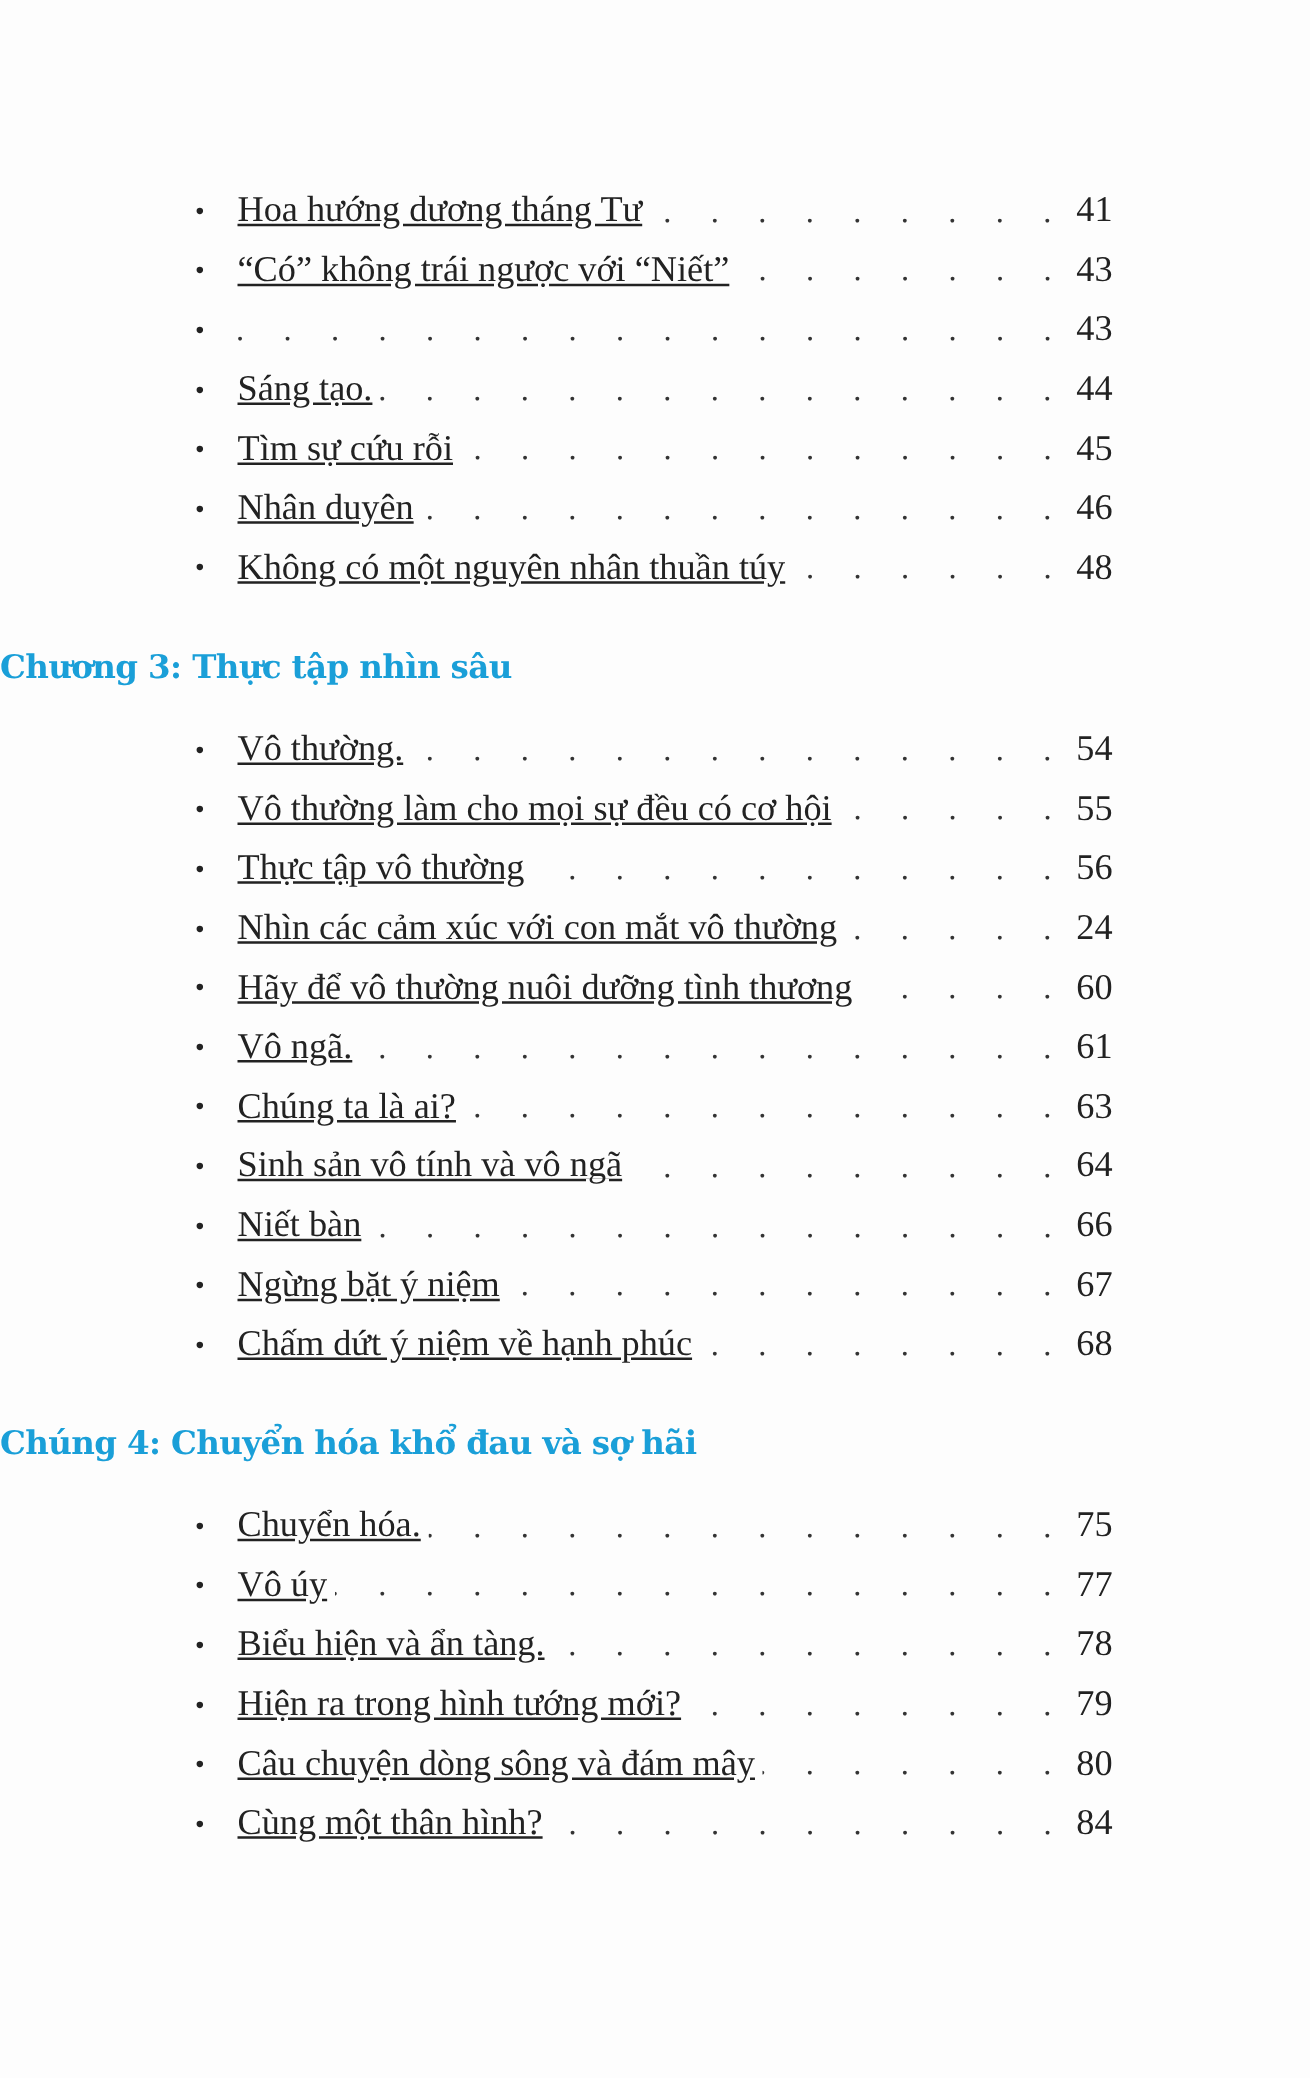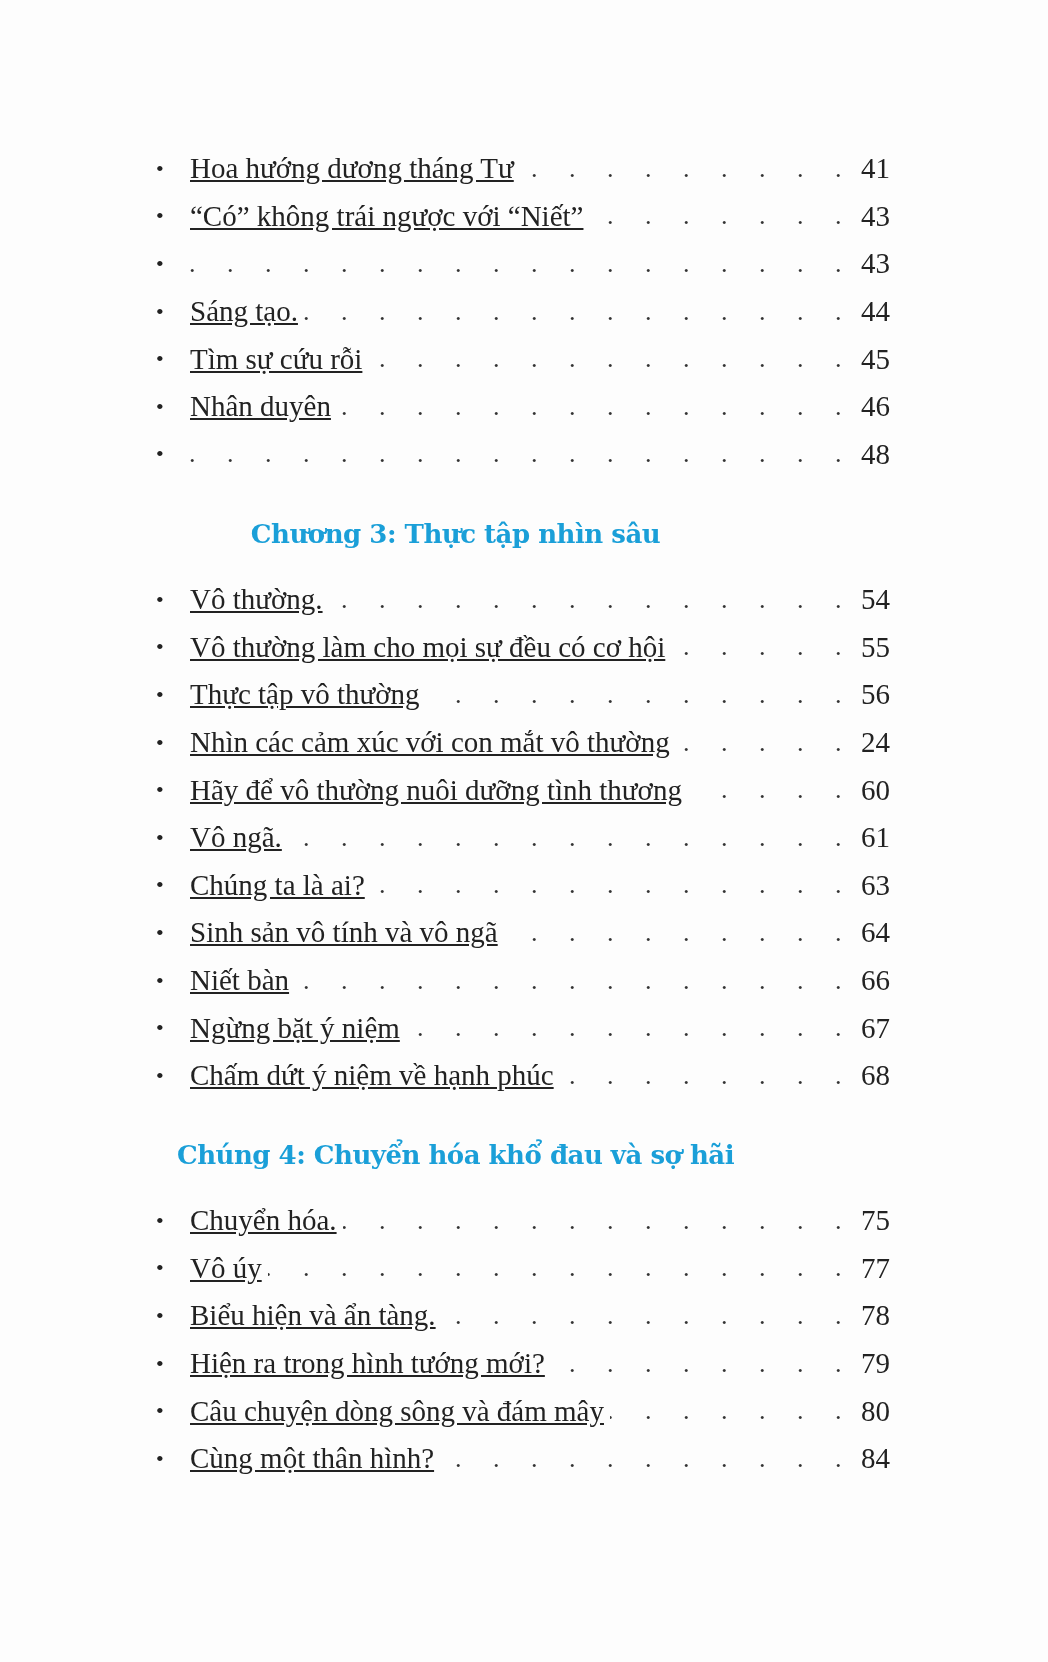--- a/index.html
+++ b/index.html
@@ -32,21 +32,20 @@
       letter-spacing: 12.5px;
       color: #333;
       font-size: 26px;
       text-align: right;
       direction: rtl;
     }
     .page-num { flex: 0 0 auto; padding-left: 6px; text-align: right; min-width: 30px; }
     .chapter-heading {
       position: absolute;
       left: 0; width: 911px;
-      text-align: center;
       font-family: "DejaVu Serif", "Liberation Serif", serif;
       font-weight: bold;
       font-size: 26px;
       color: #1a9fd8;
       letter-spacing: -0.5px;
     }
   </style>
 </head>
 <body>
 
@@ -83,20 +82,21 @@
         <span class="page-num">45</span>
       </div>
     <div class="toc-row">
         <span class="bullet">•</span>
         <span class="title">Nhân duyên</span>
         <span class="leader">. . . . . . . . . . . . . . . . . . . . . . . . . . . . . . . . . . . . . . . . . .</span>
         <span class="page-num">46</span>
       </div>
     <div class="toc-row">
         <span class="bullet">•</span>
+        <span class="title">Không có một nguyên nhân thuần túy</span>
         <span class="leader">. . . . . . . . . . . . . . . . . . . . . . . . . . . . . . . . . . . . . . . . . .</span>
         <span class="page-num">48</span>
       </div>
   </div>
 
   <div class="chapter-heading" style="top:519px;">Chương 3: Thực tập nhìn sâu</div>
 
   <div class="section" style="top:576px;">
     <div class="toc-row">
         <span class="bullet">•</span>

